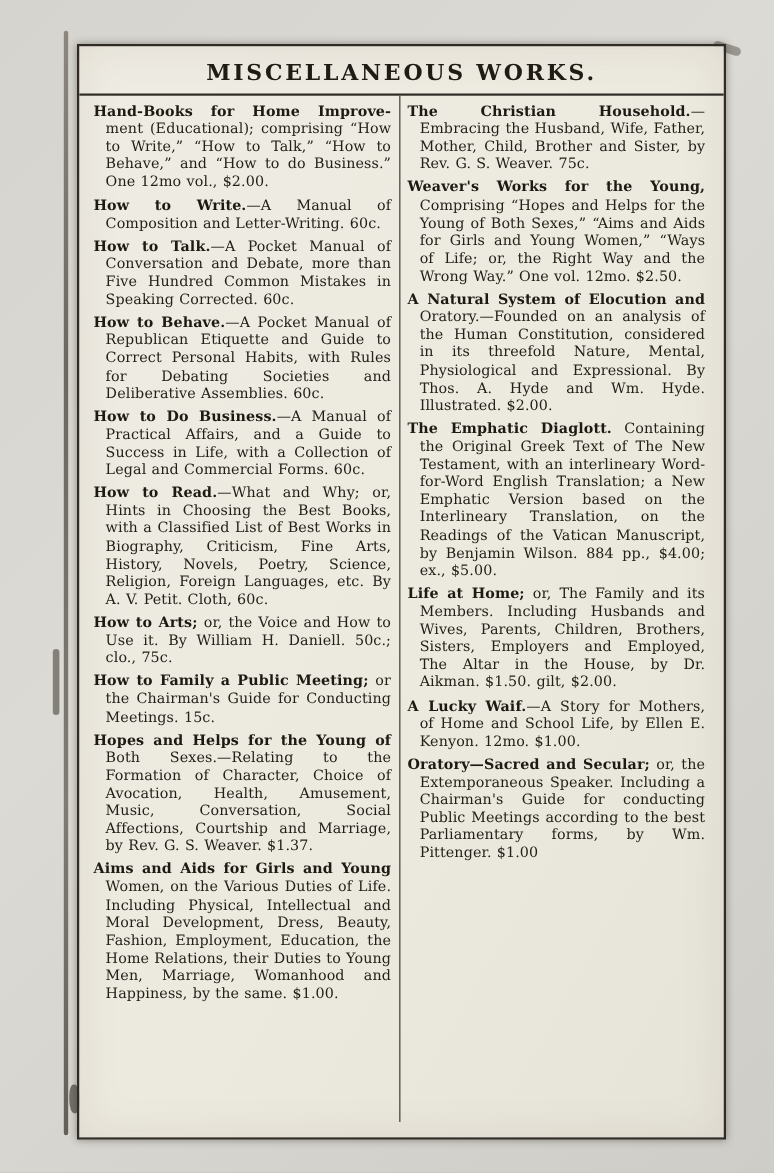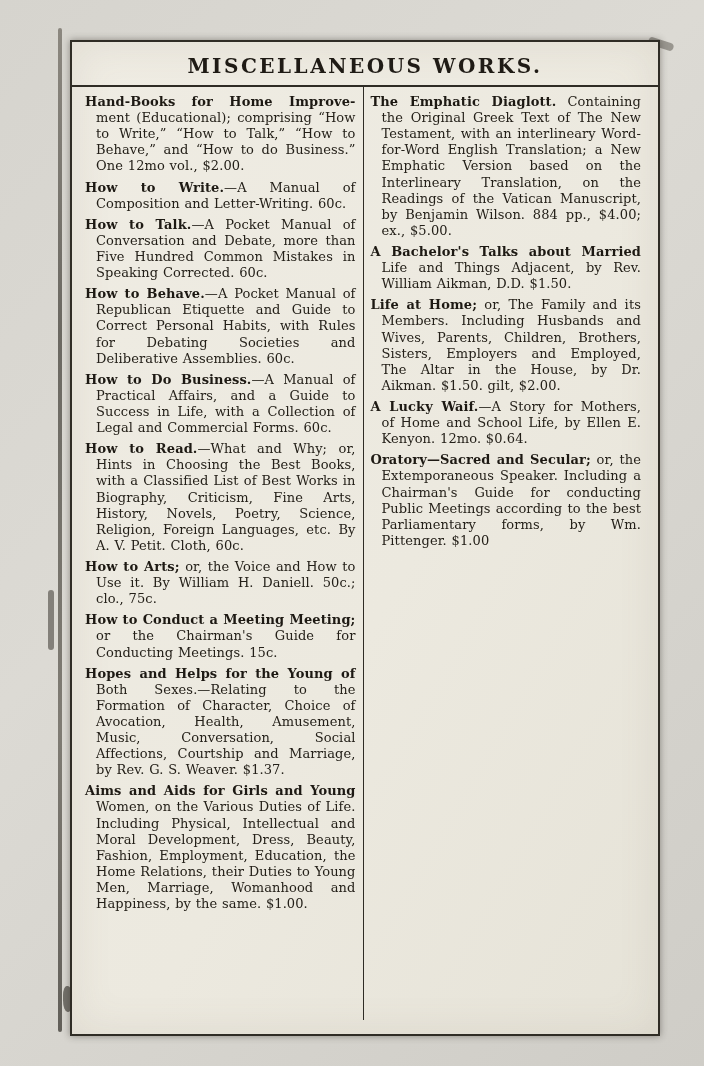--- a/index.html
+++ b/index.html
@@ -87,42 +87,44 @@
           <p class="entry"><strong class="lead">How to Talk.</strong><span>—A Pocket Manual of Conversation and Debate, more than Five Hundred Common Mistakes in Speaking Corrected. 60c.</span></p>
 
           <p class="entry"><strong class="lead">How to Behave.</strong><span>—A Pocket Manual of Republican Etiquette and Guide to Correct Personal Habits, with Rules for Debating Societies and Deliberative Assemblies. 60c.</span></p>
 
           <p class="entry"><strong class="lead">How to Do Business.</strong><span>—A Manual of Practical Affairs, and a Guide to Success in Life, with a Collection of Legal and Commercial Forms. 60c.</span></p>
 
           <p class="entry"><strong class="lead">How to Read.</strong><span>—What and Why; or, Hints in Choosing the Best Books, with a Classified List of Best Works in Biography, Criticism, Fine Arts, History, Novels, Poetry, Science, Religion, Foreign Languages, etc. By A. V. Petit. Cloth, 60c.</span></p>
 
           <p class="entry"><strong class="lead">How to Arts;</strong><span> or, the Voice and How to Use it. By William H. Daniell. 50c.; clo., 75c.</span></p>
 
-          <p class="entry"><strong class="lead">How to Conduct a Meeting Meeting;</strong><span> or the Chairman's Guide for Conducting Meetings. 15c.</span></p>
+          <p class="entry"><strong class="lead">How to Family a Public Meeting;</strong><span> or the Chairman's Guide for Conducting Meetings. 15c.</span></p>
 
           <p class="entry"><strong class="lead">Hopes and Helps for the Young of</strong><span> Both Sexes.—Relating to the Formation of Character, Choice of Avocation, Health, Amusement, Music, Conversation, Social Affections, Courtship and Marriage, by Rev. G. S. Weaver. $1.37.</span></p>
 
           <p class="entry"><strong class="lead">Aims and Aids for Girls and Young</strong><span> Women, on the Various Duties of Life. Including Physical, Intellectual and Moral Development, Dress, Beauty, Fashion, Employment, Education, the Home Relations, their Duties to Young Men, Marriage, Womanhood and Happiness, by the same. $1.00.</span></p>
 
         </div>
 
       <div class="col-divider"></div>
 
       <div class="column right">
 
 
+          <p class="entry"><strong class="lead">The Christian Household.</strong><span>—Embracing the Husband, Wife, Father, Mother, Child, Brother and Sister, by Rev. G. S. Weaver. 75c.</span></p>
 
+          <p class="entry"><strong class="lead">Weaver's Works for the Young,</strong><span> Comprising “Hopes and Helps for the Young of Both Sexes,” “Aims and Aids for Girls and Young Women,” “Ways of Life; or, the Right Way and the Wrong Way.” One vol. 12mo. $2.50.</span></p>
 
+          <p class="entry"><strong class="lead">A Natural System of Elocution and</strong><span> Oratory.—Founded on an analysis of the Human Constitution, considered in its threefold Nature, Mental, Physiological and Expressional. By Thos. A. Hyde and Wm. Hyde. Illustrated. $2.00.</span></p>
 
           <p class="entry"><strong class="lead">The Emphatic Diaglott.</strong><span> Containing the Original Greek Text of The New Testament, with an interlineary Word-for-Word English Translation; a New Emphatic Version based on the Interlineary Translation, on the Readings of the Vatican Manuscript, by Benjamin Wilson. 884 pp., $4.00; ex., $5.00.</span></p>
 
-          <p class="entry"><strong class="lead">A Bachelor's Talks about Married</strong><span> Life and Things Adjacent, by Rev. William Aikman, D.D. $1.50.</span></p>
 
           <p class="entry"><strong class="lead">Life at Home;</strong><span> or, The Family and its Members. Including Husbands and Wives, Parents, Children, Brothers, Sisters, Employers and Employed, The Altar in the House, by Dr. Aikman. $1.50. gilt, $2.00.</span></p>
 
-          <p class="entry"><strong class="lead">A Lucky Waif.</strong><span>—A Story for Mothers, of Home and School Life, by Ellen E. Kenyon. 12mo. $0.64.</span></p>
+          <p class="entry"><strong class="lead">A Lucky Waif.</strong><span>—A Story for Mothers, of Home and School Life, by Ellen E. Kenyon. 12mo. $1.00.</span></p>
 
           <p class="entry"><strong class="lead">Oratory—Sacred and Secular;</strong><span> or, the Extemporaneous Speaker. Including a Chairman's Guide for conducting Public Meetings according to the best Parliamentary forms, by Wm. Pittenger. $1.00</span></p>
         </div>
 
     </div>
   </div>
 </div>
 
 </body></html>

